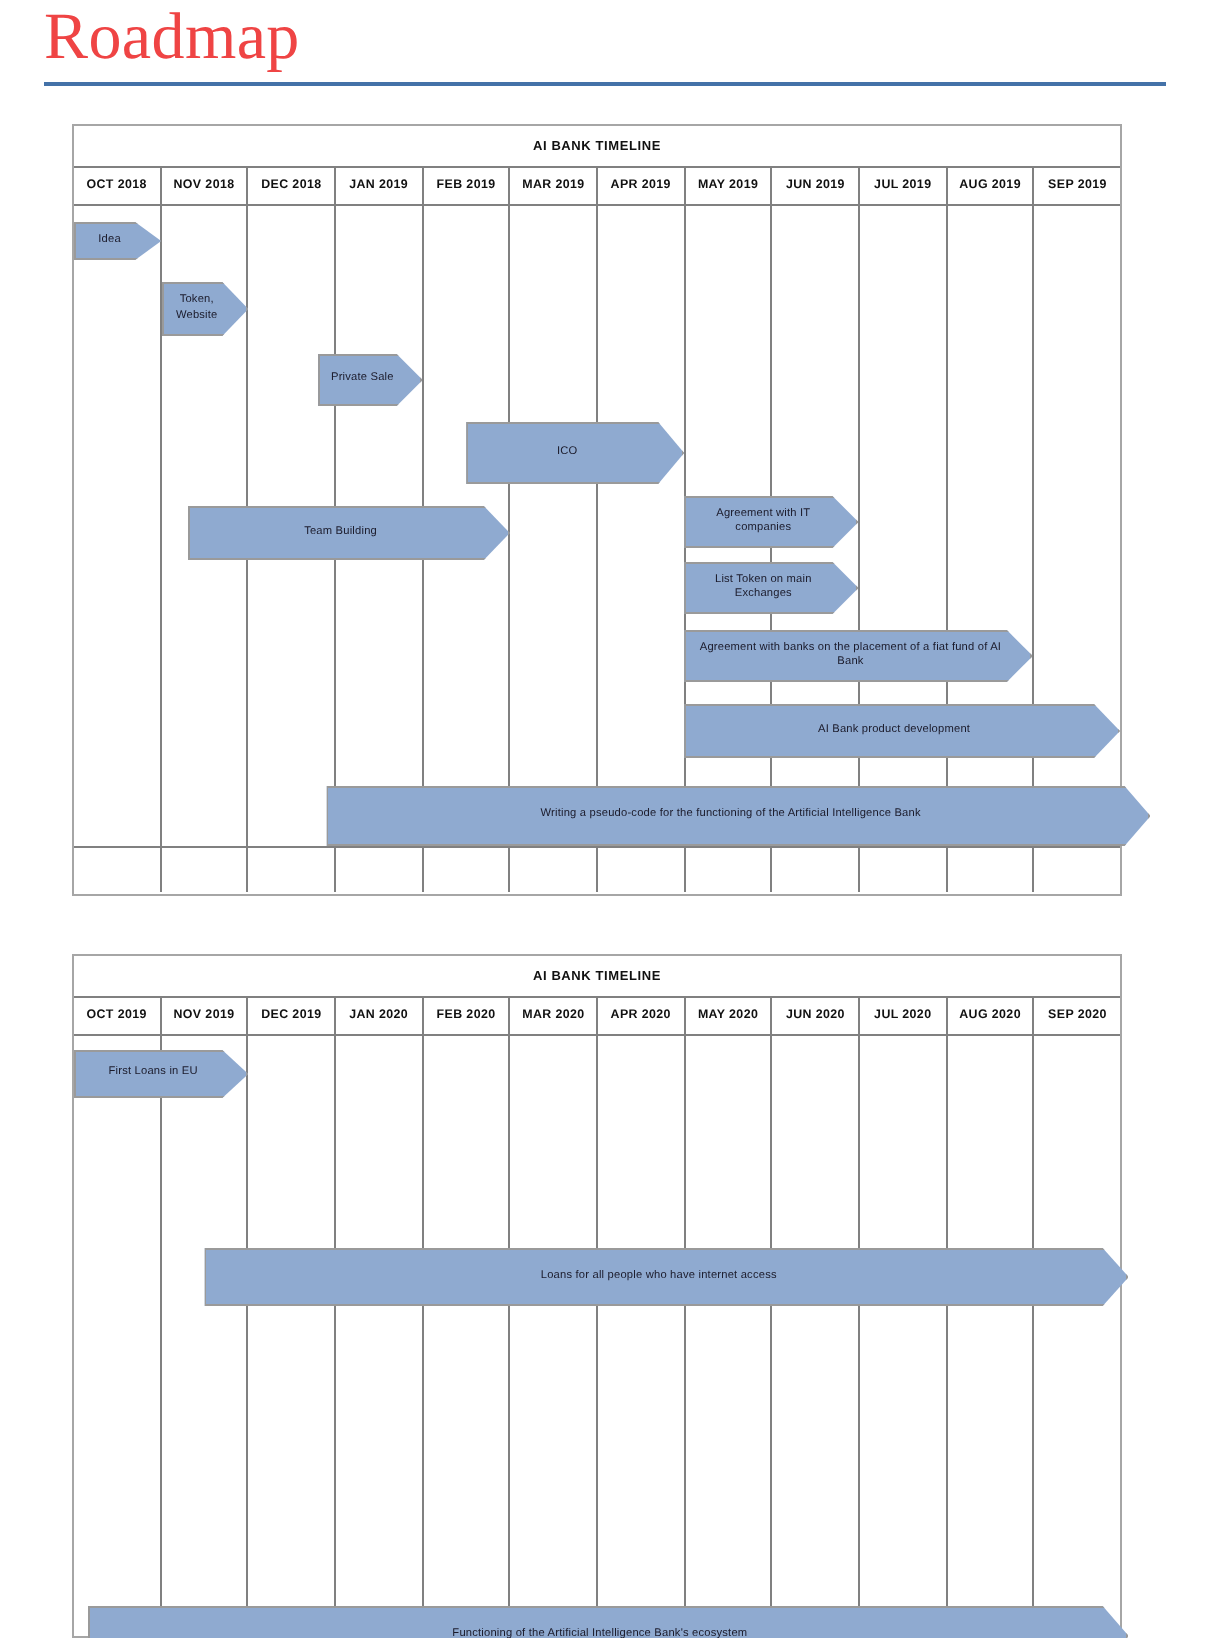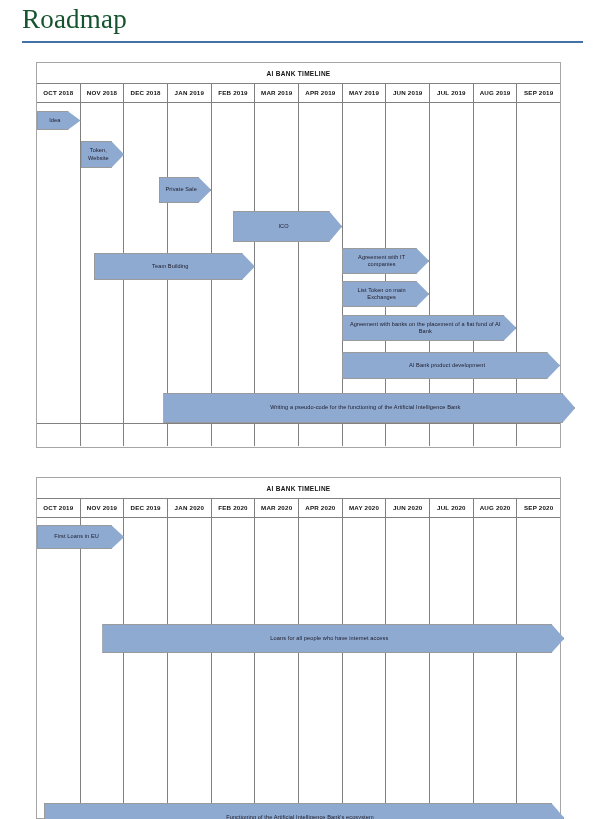--- a/index.html
+++ b/index.html
@@ -9,23 +9,23 @@
     font-family:"Liberation Sans", sans-serif;
     overflow:hidden;
     position:relative;
   }
   
   .page-head{
     position:absolute;left:0;top:0;width:605px;
   }
   .page-title{
     font-family:"Liberation Serif", serif;
-    font-size:27px;
+    font-size:33px;
     font-weight:400;
-    color:#14532d;
+    color:#ef4444;
     letter-spacing:0.2px;
     padding:3px 0 0 22px;
     line-height:32px;
   }
   .title-rule{
     margin:6px 22px 0 22px;
     height:2px;
     background:#4472A8;
   }
 

